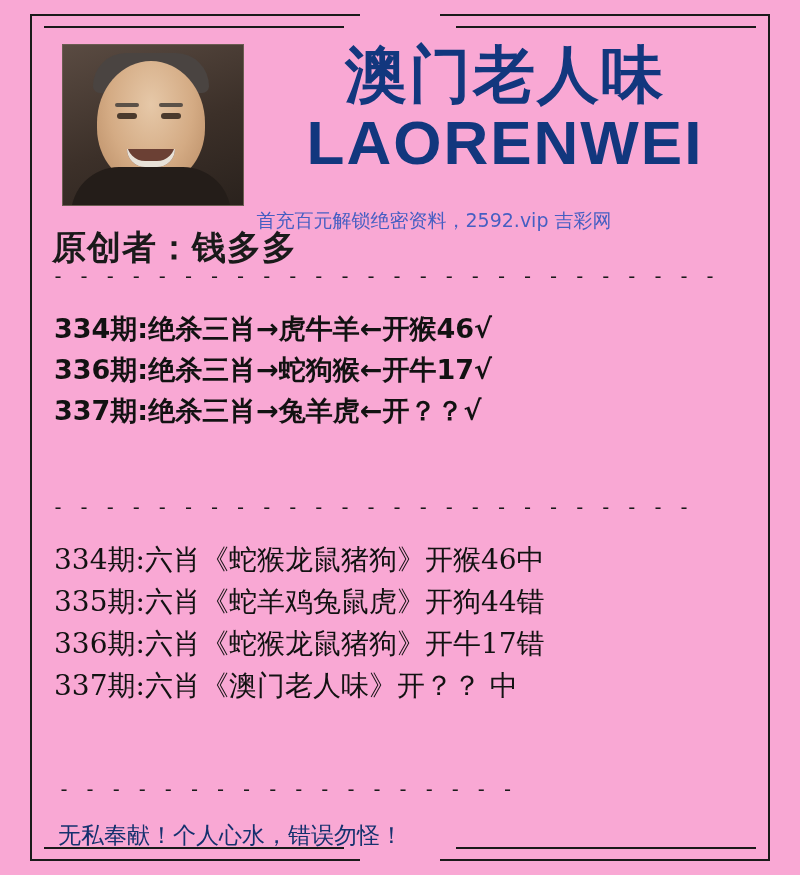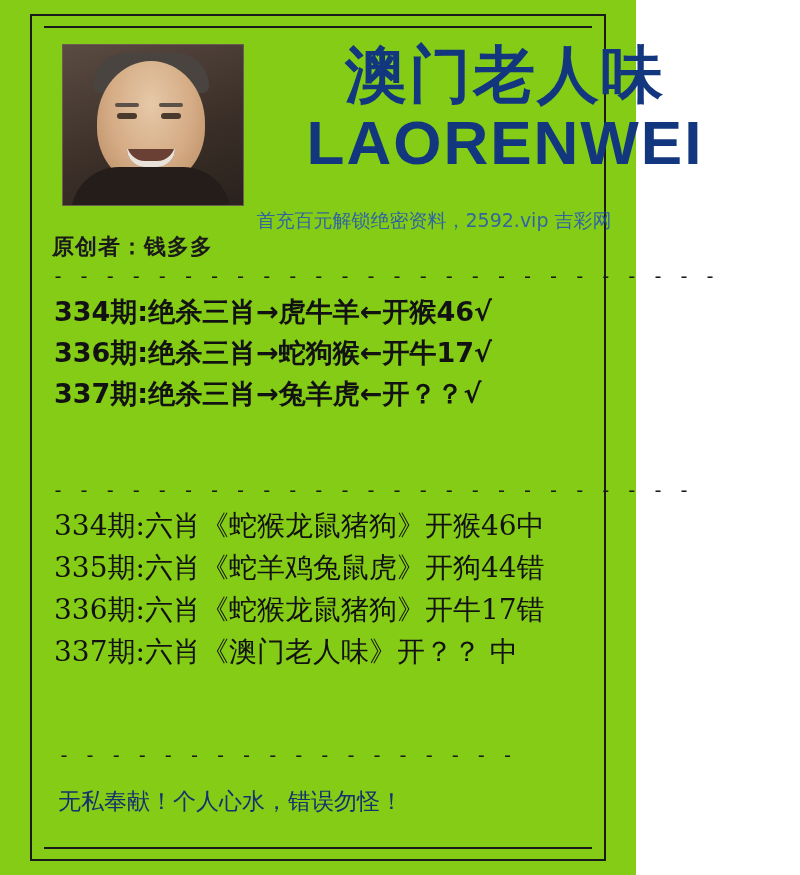--- a/index.html
+++ b/index.html
@@ -9,23 +9,23 @@
   body {
     width: 800px;
     height: 875px;
     background: #ffffff;
     font-family: "Liberation Sans", sans-serif;
     overflow: hidden;
   }
 
   #page {
     position: relative;
-    width: 636px;
+    width: 800px;
     height: 875px;
-    background: #84cc16;
+    background: #f9a8d4;
     box-sizing: border-box;
   }
 
   
   .frame-line {
     position: absolute;
     background: #1a1a1a;
   }
   .frame-h { height: 2px; }
   .frame-v { width: 2px; }
@@ -169,41 +169,41 @@
     font-size: 19px;
     color: #1f4fbf;
     opacity: 0.82;
     white-space: nowrap;
   }
 
   
   .author {
     margin-top: 10px;
     padding-left: 8px;
-    font-family: Liberation Serif, serif;
+    font-family: Liberation Sans, sans-serif;
     font-weight: bold;
-    font-size: 22px;
+    font-size: 34px;
     line-height: 34px;
     color: #1a1a1a;
     letter-spacing: 1px;
   }
   .divider {
     padding-left: 8px;
     font-family: "DejaVu Sans Mono", "Liberation Mono", monospace;
     font-size: 20px;
     line-height: 24px;
     color: #1a1a1a;
     letter-spacing: 1px;
     white-space: nowrap;
     overflow: hidden;
   }
   .divider.d2 { margin-top: 64px; }
   .divider.d3 { margin-top: 70px; padding-left: 14px; }
 
-  .line-block { margin-top: 3px; }
+  .line-block { margin-top: 20px; }
   .row-a {
     padding-left: 10px;
     font-family: "DejaVu Sans", "Liberation Sans", sans-serif;
     font-weight: bold;
     font-size: 27px;
     line-height: 41px;
     color: #121212;
     white-space: nowrap;
   }
   .row-b {

